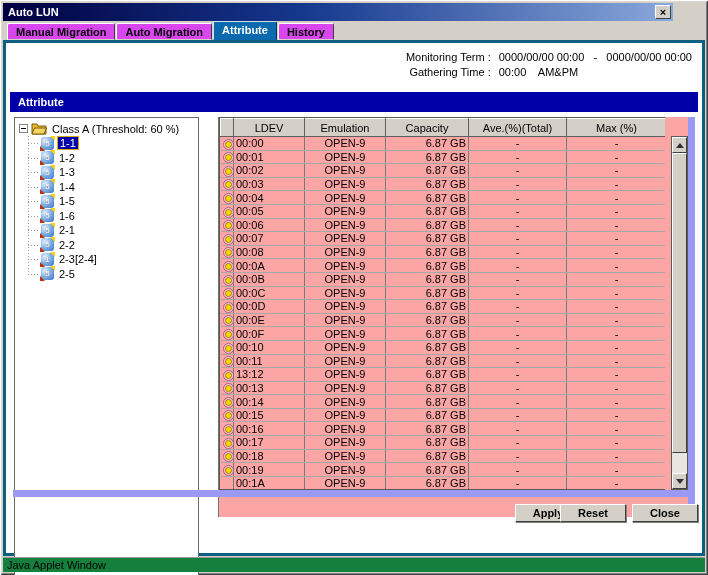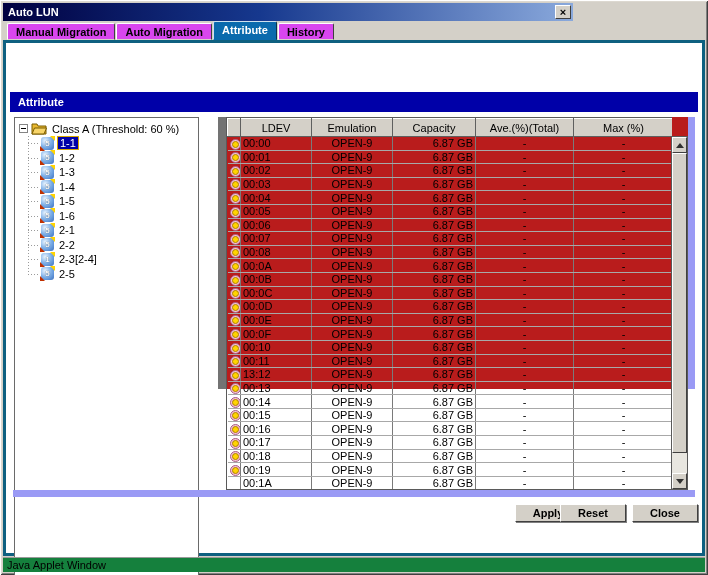--- a/index.html
+++ b/index.html
@@ -6,21 +6,21 @@
   *{box-sizing:border-box;}
   .window{
     position:relative;width:708px;height:575px;background:#d4d0c8;
     font-family:"Liberation Sans",sans-serif;font-size:11px;color:#000;
     box-shadow: inset 1px 1px 0 #ffffff, inset -1px -1px 0 #404040,
                 inset 2px 2px 0 #dcd8d0, inset -2px -2px 0 #808080;
     overflow:hidden;
   }
   
   .titlebar{
-    position:absolute;left:3px;top:3px;width:570px;height:18px;
+    position:absolute;left:3px;top:3px;width:670px;height:18px;
     background:linear-gradient(90deg,#000040 0%,#16388e 45%,#8aa9dc 100%);
     color:#fff;font-weight:bold;display:flex;align-items:center;padding-left:5px;
   }
   .close-btn{
     position:absolute;right:2px;top:2px;width:16px;height:14px;
     background:#d4d0c8;border:1px solid;border-color:#fff #404040 #404040 #fff;
     color:#000;font-weight:bold;font-size:11px;line-height:11px;text-align:center;
     padding:0;cursor:default;font-family:"Liberation Sans",sans-serif;
   }
   
@@ -87,22 +87,22 @@
     border-left:5px solid transparent;border-top:5px solid #ffd400;
   }
   .grp-icon::after{
     content:"";position:absolute;left:-1px;bottom:-1px;
     border-right:5px solid transparent;border-bottom:5px solid #c03000;
   }
   .tree-label{padding:0 2px;line-height:12px;}
   .tree-label.selected{background:#0000a8;color:#fff;border:1px solid #d8a800;}
   
   .table-panel{
-    position:absolute;left:212px;top:74px;width:477px;height:272px;
-    border-left:8px solid #737373;border-right:7px solid #9a9af5;background:#b91c1c;
+    position:absolute;left:212px;top:74px;width:477px;height:400px;
+    border-left:1px solid #737373;border-right:7px solid #9a9af5;background:#fca5a5;
   }
   .table-wrap{position:absolute;left:0;top:0;width:446px;height:373px;border:1px solid #5a5a5a;border-right:none;overflow:hidden;}
   table.ldev{border-collapse:collapse;table-layout:fixed;width:446px;}
   table.ldev th{
     height:18px;background:#d4d0c8;font-weight:normal;font-size:11px;
     border:1px solid;border-color:#ffffff #5f5f5f #5f5f5f #ffffff;
     overflow:hidden;white-space:nowrap;padding:0 2px;
   }
   table.ldev td{
     height:13px;font-size:11px;line-height:12px;padding:0 2px;
@@ -169,20 +169,26 @@
 
   <div class="tabstrip">
       <div class="tab">Manual Migration</div>
       <div class="tab">Auto Migration</div>
       <div class="tab active">Attribute</div>
       <div class="tab">History</div>
     </div>
 
   <div class="content">
 
+    <div class="info-block">
+      <span class="info-label">Monitoring Term :</span>
+      <span class="info-value">0000/00/00 00:00   -   0000/00/00 00:00</span>
+      <span class="info-label">Gathering Time :</span>
+      <span class="info-value">00:00    AM&amp;PM</span>
+    </div>
 
     <div class="section-bar">Attribute</div>
 
     <div class="tree-panel">
       <div class="tree-root">
         <span class="expand-box"></span>
         <span class="folder-icon">
           <svg width="16" height="13" viewBox="0 0 16 13">
             <path d="M1 2 h5 l1 2 h8 v8 h-14 z" fill="#e8b830" stroke="#7a5c00" stroke-width="1"></path>
             <path d="M1 12 L3.5 6 L15.5 6 L13 12 z" fill="#f7d468" stroke="#7a5c00" stroke-width="1"></path>

